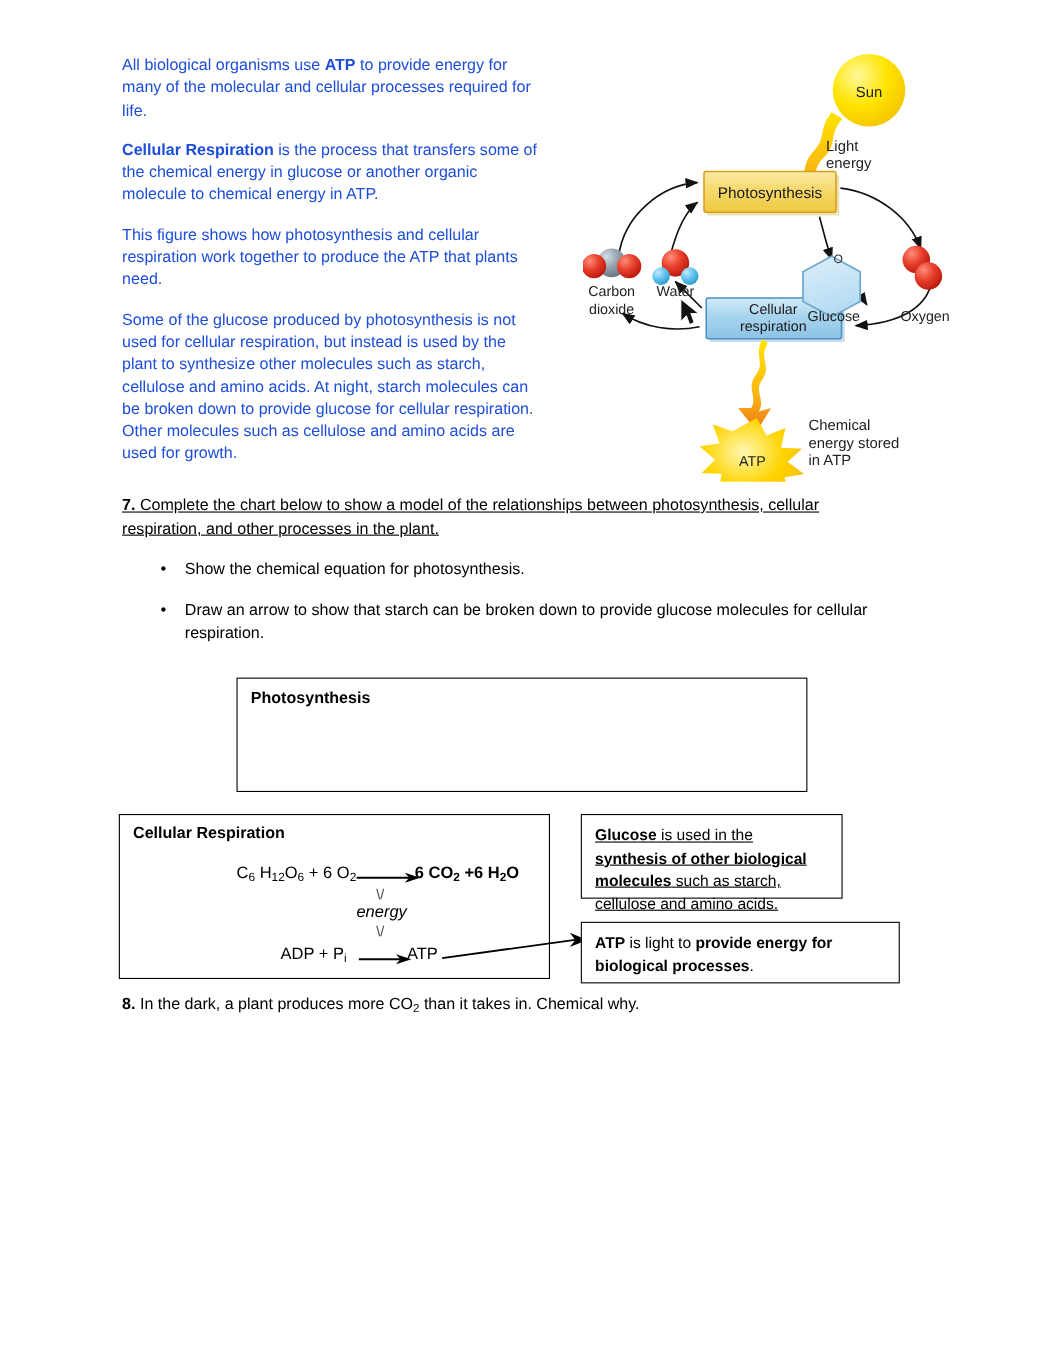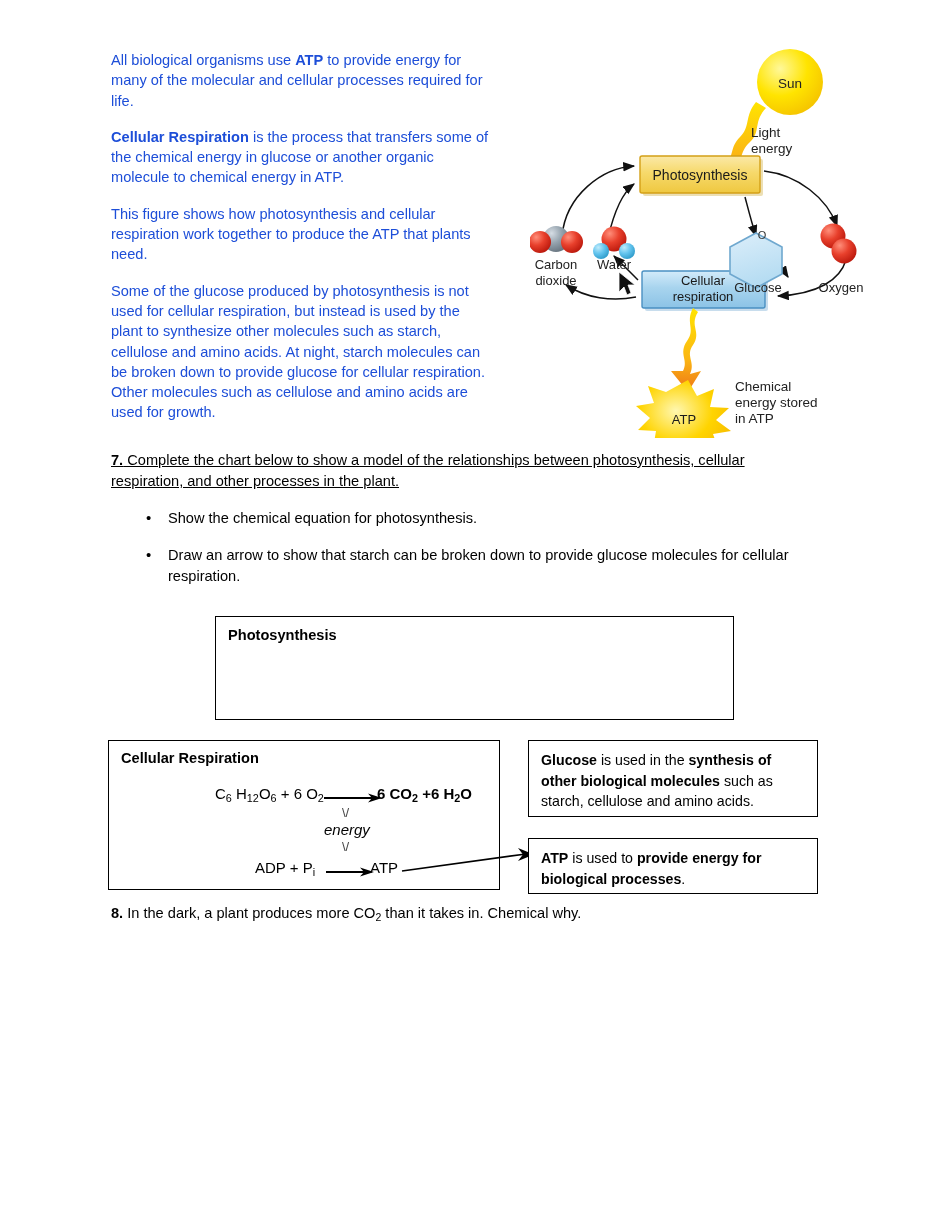--- a/index.html
+++ b/index.html
@@ -92,23 +92,24 @@
   #cellular-respiration-box {
     left: 108px;
     top: 740px;
     width: 392px;
     height: 150px;
     padding: 9px 0 0 12px;
   }
   #glucose-box {
     left: 528px;
     top: 740px;
-    width: 290px;
+    width: 238px;
     height: 77px;
     padding: 9px 12px 0 12px;
+    text-decoration: underline;
   }
   #atp-box {
     left: 528px;
     top: 838px;
     width: 290px;
     height: 56px;
     padding: 9px 12px 0 12px;
   }
   .note-text {
     font-size: 14.2px;
@@ -386,21 +387,21 @@
   <svg id="atp-link-arrow" viewBox="0 0 140 35" xmlns="http://www.w3.org/2000/svg">
     <line x1="2" y1="26" x2="126" y2="9" stroke="#000" stroke-width="1.7"></line>
     <path d="M118,3 L134,9.5 L118,16 L123,9.5 Z" fill="#000"></path>
   </svg>
 
   <div class="box" id="glucose-box">
     <p class="note-text"><b>Glucose</b><span> is used in the </span><b>synthesis of other biological molecules</b><span> such as starch, cellulose and amino acids.</span></p>
   </div>
 
   <div class="box" id="atp-box">
-    <p class="note-text"><b>ATP</b><span> is used to </span><b>provide energy for biological processes</b><span>.</span></p>
+    <p class="note-text"><b>ATP</b><span> is light to </span><b>provide energy for biological processes</b><span>.</span></p>
   </div>
 
   <div class="qline" id="q8">
     <b>8.</b><span> In the dark, a plant produces more CO</span><sub>2</sub><span> than it takes in. Chemical why.</span>
   </div>
 
 
 </div>
 
 </body></html>

